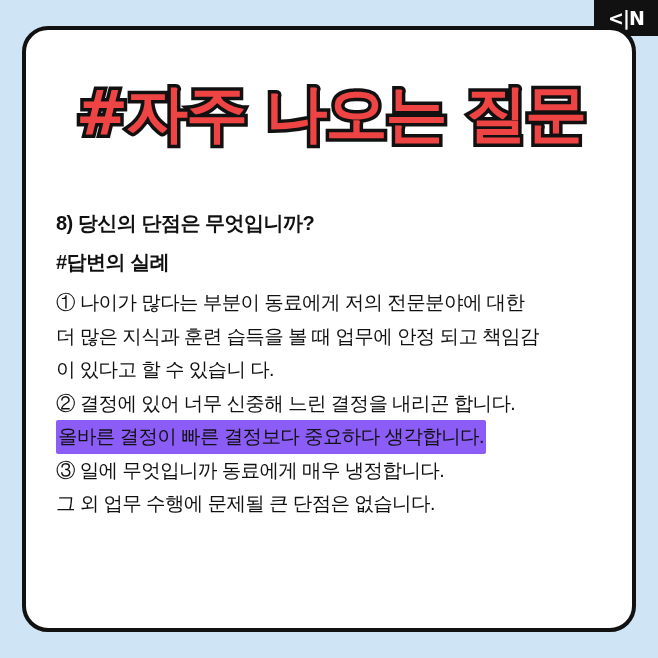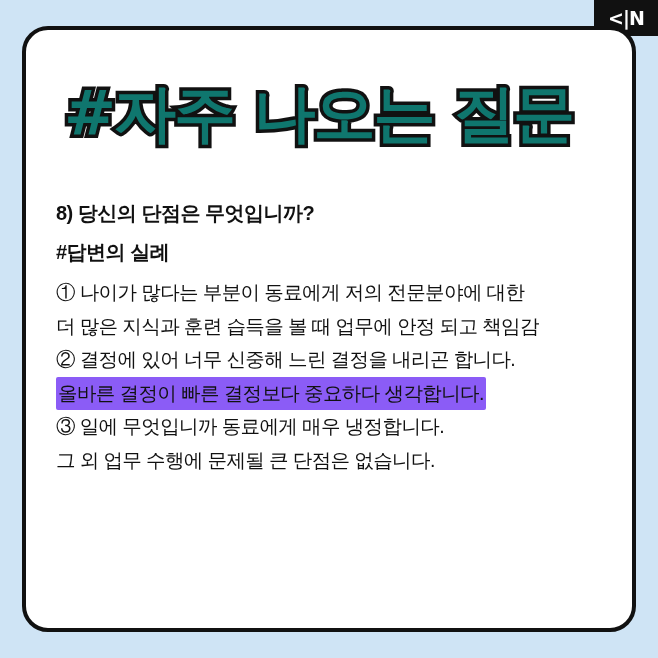--- a/index.html
+++ b/index.html
@@ -50,35 +50,35 @@
     border-radius: 26px;
     padding: 26px 30px 20px 30px;
   }
 
   
   .headline {
     font-family: "DejaVu Sans", sans-serif;
     font-size: 62px;
     font-weight: bold;
     line-height: 1.05;
-    color: #0f766e;
+    color: #ef4444;
     letter-spacing: -2px;
-    margin: 4px 0 0 8px;
+    margin: 4px 0 0 20px;
     -webkit-text-stroke: 7px #111111;
     paint-order: stroke fill;
     white-space: nowrap;
   }
   .headline-wrap {
     height: 112px;
     display: flex;
     align-items: center;
   }
 
   .question {
-    margin-top: 32px;
+    margin-top: 42px;
     font-size: 20px;
     font-weight: bold;
     color: #111111;
     letter-spacing: -0.5px;
   }
 
   .answer-label {
     margin-top: 12px;
     font-size: 20px;
     font-weight: bold;
@@ -118,19 +118,20 @@
     <div class="headline">#자주 나오는 질문</div>
   </div>
 
   <div class="question">8) 당신의 단점은 무엇입니까?</div>
 
   <div class="answer-label">#답변의 실례</div>
 
   <div class="body-block">
     <div class="line-holder"><span class="body-line">① 나이가 많다는 부분이 동료에게 저의 전문분야에 대한</span></div>
     <div class="line-holder"><span class="body-line">더 많은 지식과 훈련 습득을 볼 때 업무에 안정 되고 책임감</span></div>
+    <div class="line-holder"><span class="body-line">이 있다고 할 수 있습니 다.</span></div>
     <div class="line-holder"><span class="body-line">② 결정에 있어 너무 신중해 느린 결정을 내리곤 합니다.</span></div>
     <div class="line-holder"><span class="body-line highlight">올바른 결정이 빠른 결정보다 중요하다 생각합니다.</span></div>
     <div class="line-holder"><span class="body-line">③ 일에 무엇입니까 동료에게 매우 냉정합니다.</span></div>
     <div class="line-holder"><span class="body-line">그 외 업무 수행에 문제될 큰 단점은 없습니다.</span></div>
   </div>
 
 </div>
 
 </body></html>

